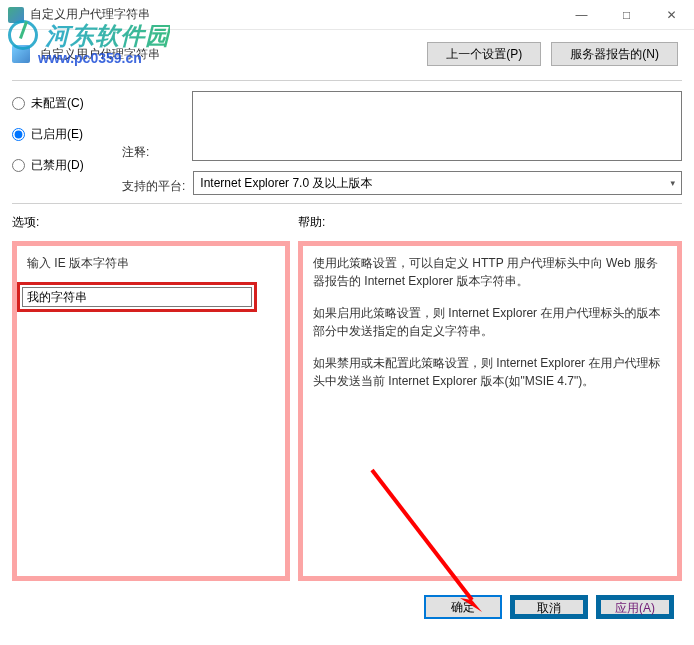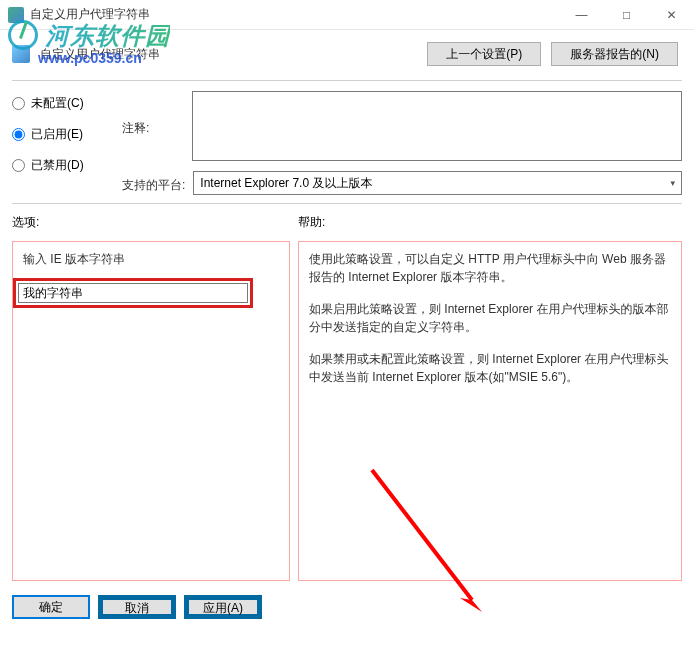--- a/index.html
+++ b/index.html
@@ -69,21 +69,21 @@
       min-width: 92px;
     }
     .radio-row {
       display: flex;
       align-items: center;
       gap: 6px;
       cursor: pointer;
     }
     .radio-row input { margin: 0; }
     .fields-col { flex: 1; display: flex; flex-direction: column; gap: 10px; }
-    .field-row { display: flex; align-items: center; gap: 8px; }
+    .field-row { display: flex; align-items: flex-end; gap: 8px; }
     .field-label { min-width: 62px; text-align: left; padding-top: 4px; color: #333; }
     .comment-box {
       flex: 1;
       height: 70px;
       border: 1px solid #7a7a7a;
       background: #fff;
       resize: none;
       font-family: inherit;
       font-size: 12px;
       padding: 2px 4px;
@@ -103,21 +103,21 @@
       padding: 10px 12px 4px 12px;
     }
     .labels-row .left { width: 286px; }
     .panels-row {
       display: flex;
       padding: 6px 12px 8px 12px;
       gap: 8px;
       height: 354px;
     }
     .panel {
-      border: 1px solid #fca5a5;
+      border: 5px solid #fca5a5;
       background: #fff;
       overflow: auto;
       padding: 8px 10px;
       font-size: 12px;
       line-height: 1.5;
     }
     .panel.left { width: 278px; }
     .panel.right { flex: 1; color: #333; }
     .options-label { margin-bottom: 10px; color: #333; display: block; }
     .input-wrap {
@@ -130,35 +130,35 @@
       width: 100%;
       height: 20px;
       border: 1px solid #7a7a7a;
       padding: 0 4px;
       font-family: inherit;
       font-size: 12px;
     }
     .help-text p { margin-bottom: 14px; }
     .button-row {
       display: flex;
-      justify-content: flex-start;
+      justify-content: flex-end;
       gap: 8px;
       padding: 6px 20px 12px 12px;
     }
     .dlg-btn {
       width: 78px;
       height: 24px;
       border: 5px solid #0369a1;
       background: #e1e1e1;
       font-size: 12px;
       font-family: inherit;
       cursor: pointer;
     }
     .dlg-btn.default { border: 2px solid #0078d7; background: #e1e1e1; }
-    .dlg-btn:disabled { color: #000000; cursor: default; }
+    .dlg-btn:disabled { color: #701a75; cursor: default; }
     .watermark {
       position: absolute;
       top: 14px; left: 8px;
       pointer-events: none;
       opacity: 0.85;
     }
     .watermark .wm-cn {
       font-size: 24px;
       font-weight: 700;
       font-style: italic;
@@ -261,21 +261,21 @@
 <div class="panels-row">
   <div class="panel left">
     <span class="options-label">输入 IE 版本字符串</span>
     <div class="input-wrap">
       <input class="string-input" type="text" value="我的字符串" style="">
     </div>
   </div>
   <div class="panel right help-text">
     <p>使用此策略设置，可以自定义 HTTP 用户代理标头中向 Web 服务器报告的 Internet Explorer 版本字符串。</p>
     <p>如果启用此策略设置，则 Internet Explorer 在用户代理标头的版本部分中发送指定的自定义字符串。</p>
-    <p>如果禁用或未配置此策略设置，则 Internet Explorer 在用户代理标头中发送当前 Internet Explorer 版本(如"MSIE 5.6")。</p>
+    <p>如果禁用或未配置此策略设置，则 Internet Explorer 在用户代理标头中发送当前 Internet Explorer 版本(如"MSIE 4.7")。</p>
   </div>
 </div>
 
 <div class="button-row">
   <button class="dlg-btn default">确定</button>
   <button class="dlg-btn">取消</button>
   <button class="dlg-btn" disabled="">应用(A)</button>
 </div>
 
 <div class="watermark">

